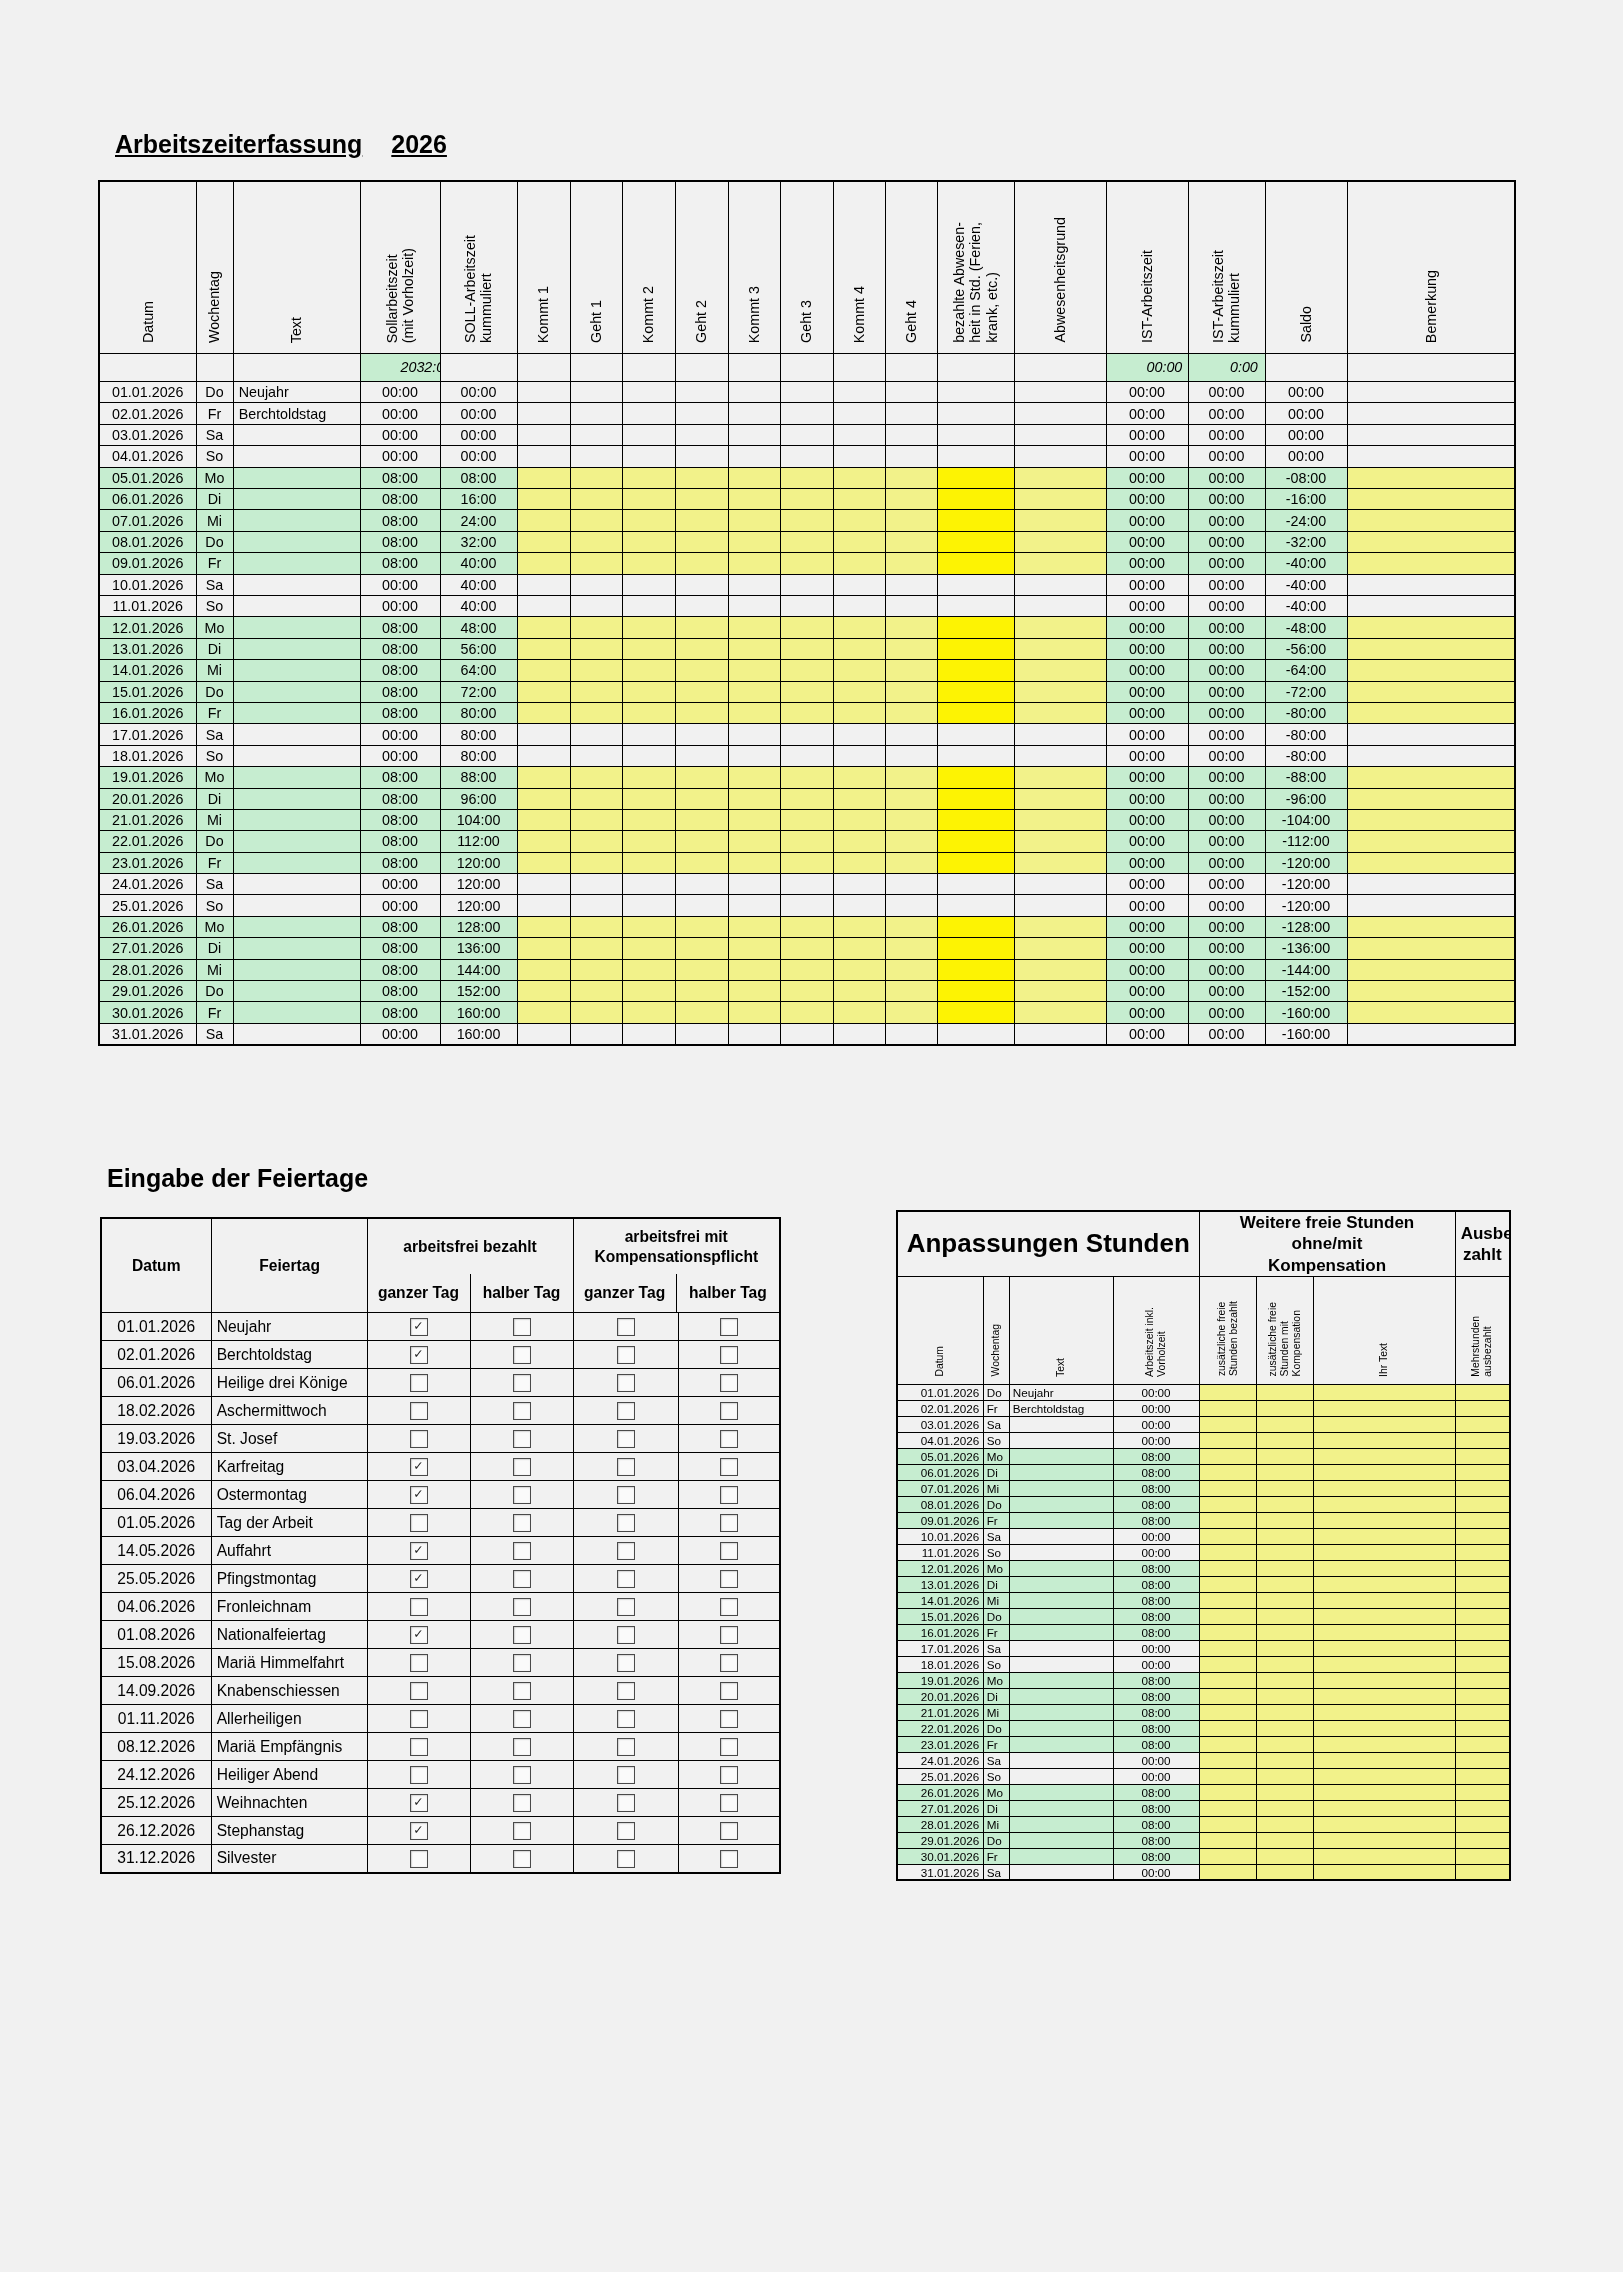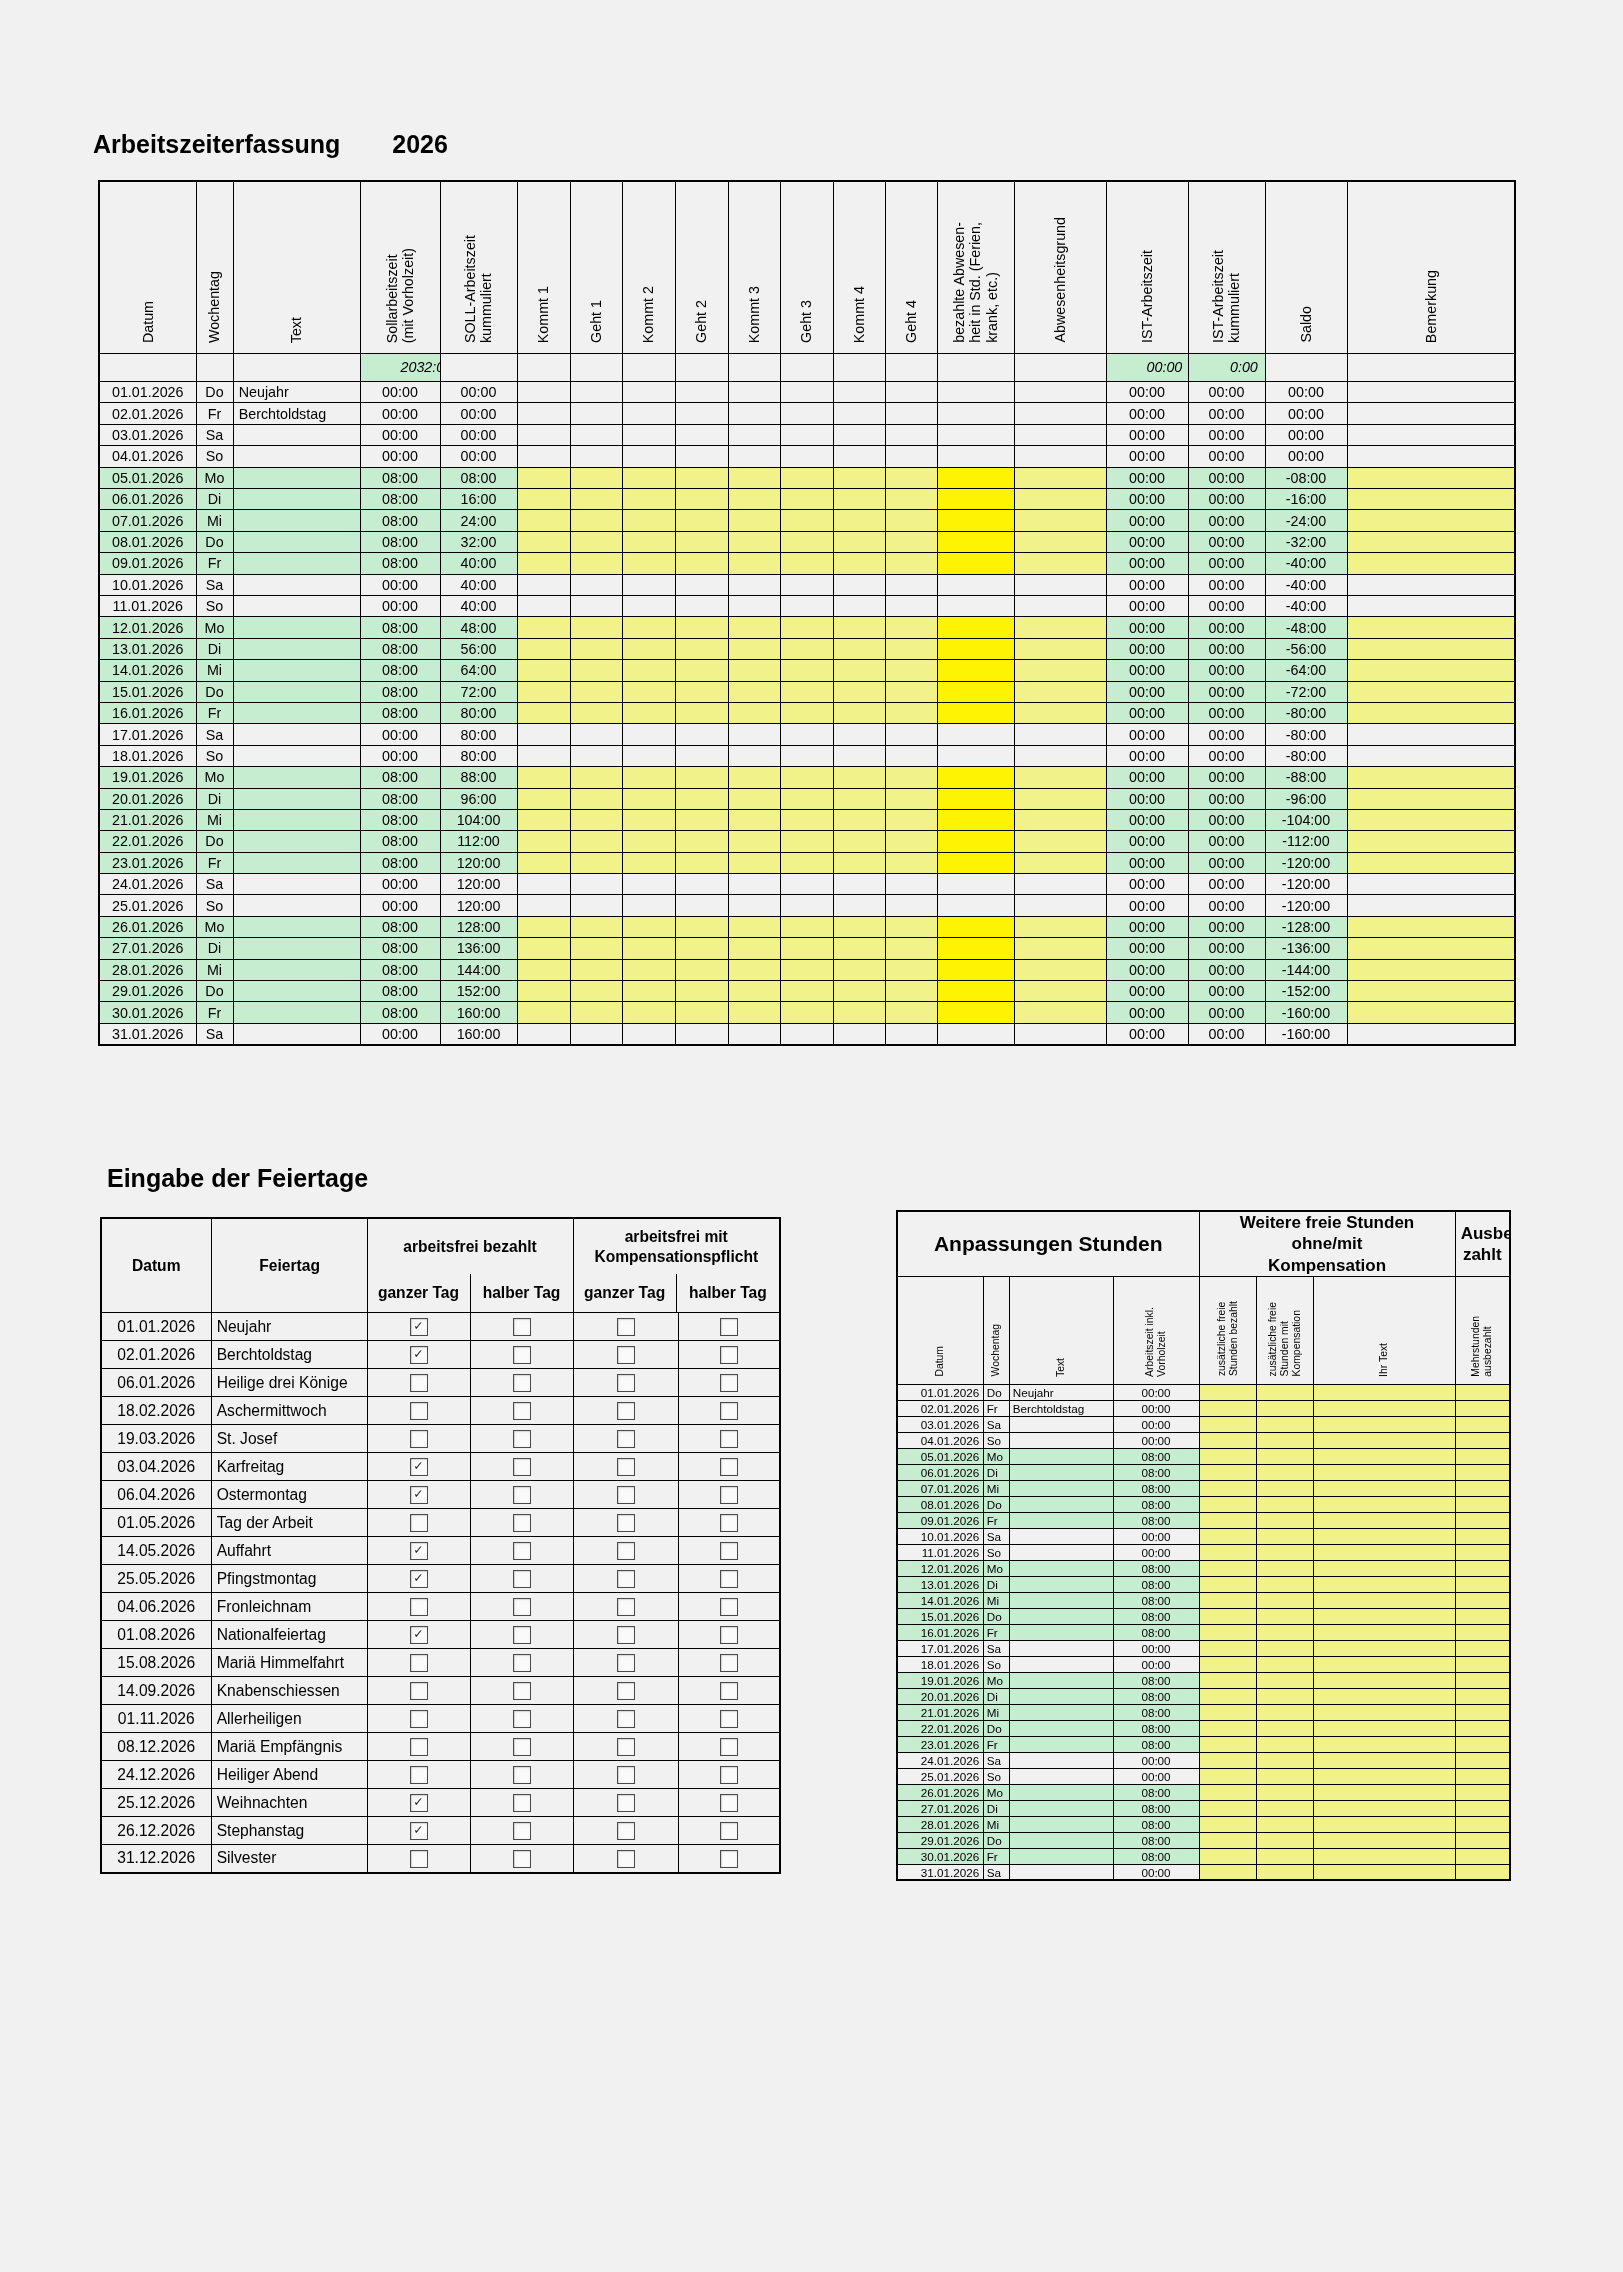--- a/index.html
+++ b/index.html
@@ -2,21 +2,21 @@
 <html style="font-size:10.4px"><head>
 <meta charset="utf-8">
 <style>
   html,body{margin:0;padding:0;}
   body{
     width:1623px;height:2273px;position:relative;
     background:#f1f1f1;color:#000;
     font-family:"Liberation Sans", sans-serif;
   }
   .pgtitle{position:absolute;font-size:25px;font-weight:bold;white-space:nowrap;}
-  #main-title{left:93px;top:130px;display:flex;gap:52px;}
+  #main-title{left:115px;top:130px;display:flex;gap:29px;text-decoration:underline;}
   #holiday-title{left:107px;top:1164px;}
 
   table{border-collapse:collapse;table-layout:fixed;position:absolute;border:2.6px solid #000;}
   td,th{border:1.3px solid #000;padding:0 5.2px;overflow:hidden;font-weight:normal;}
   .c{text-align:center}.l{text-align:left}.r{text-align:right}
   .gr{background:#c6edd0}
   .ly{background:#f2f28a}
   .by{background:#fdf303}
   .it{font-style:italic}
   .bl3{border-left:1.9px solid #000 !important;}
@@ -55,21 +55,21 @@
 
   
   #adjust-table{left:896px;top:1210px;width:612px;font-size:11.7px;}
   #adjust-table tr.gband{height:40px;}
   #adjust-table tr.gband th{border-bottom:1.9px solid #000;vertical-align:middle;text-align:center;}
   #adjust-table tr.rband{height:108px;}
   #adjust-table tr.rband th{vertical-align:bottom;text-align:center;padding:0 0 5.2px 0;border-bottom:1.9px solid #000;}
   #adjust-table tr.rband .v{font-size:10.4px;}
   #adjust-table tbody tr{height:16px;}
   #adjust-table td{padding:0 3.2px;}
-  .big{font-size:21px;font-weight:bold;}
+  .big{font-size:26px;font-weight:bold;}
   .gh{font-size:17px;font-weight:bold;white-space:pre-line;line-height:1.25;}
 </style>
 </head>
 <body>
 
 <div class="pgtitle" id="main-title">
   <span>Arbeitszeiterfassung</span>
   <span>2026</span>
 </div>
 <div class="pgtitle" id="holiday-title">Eingabe der Feiertage</div>

